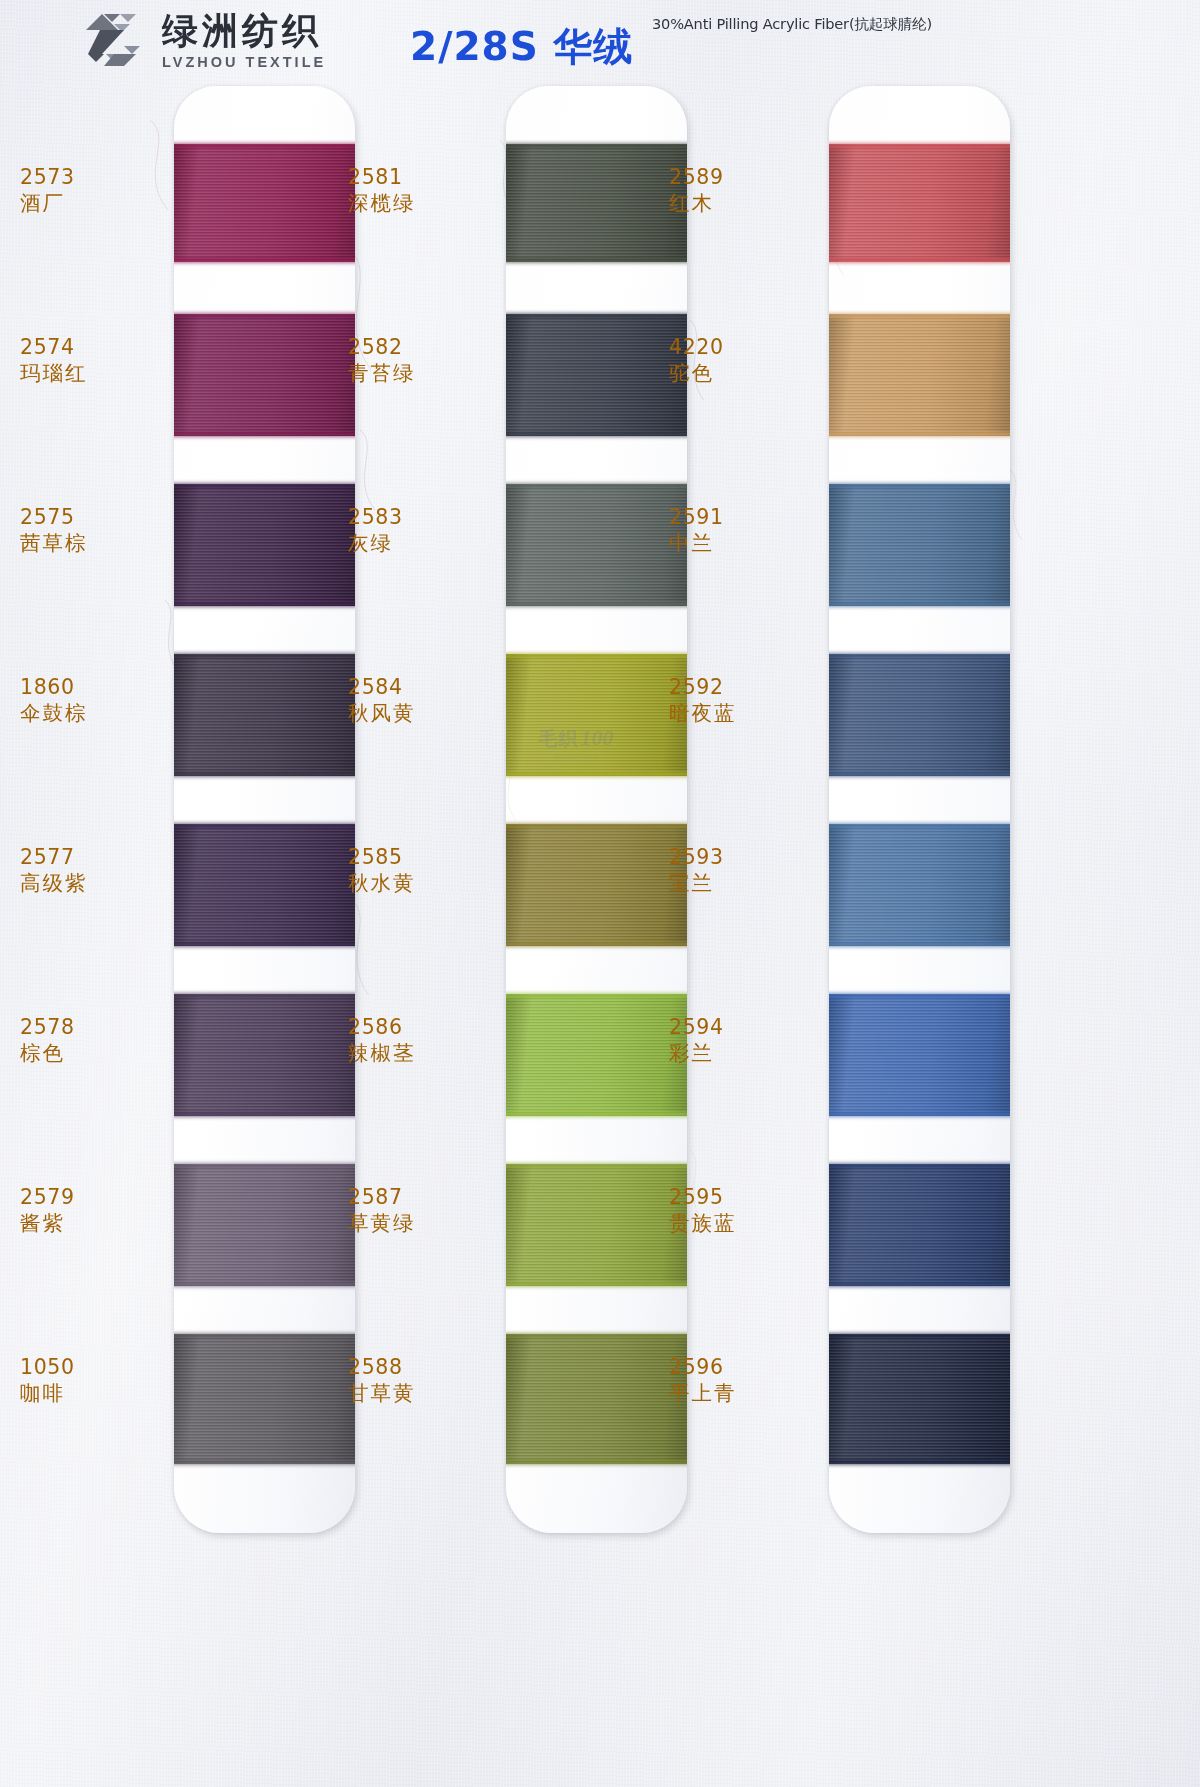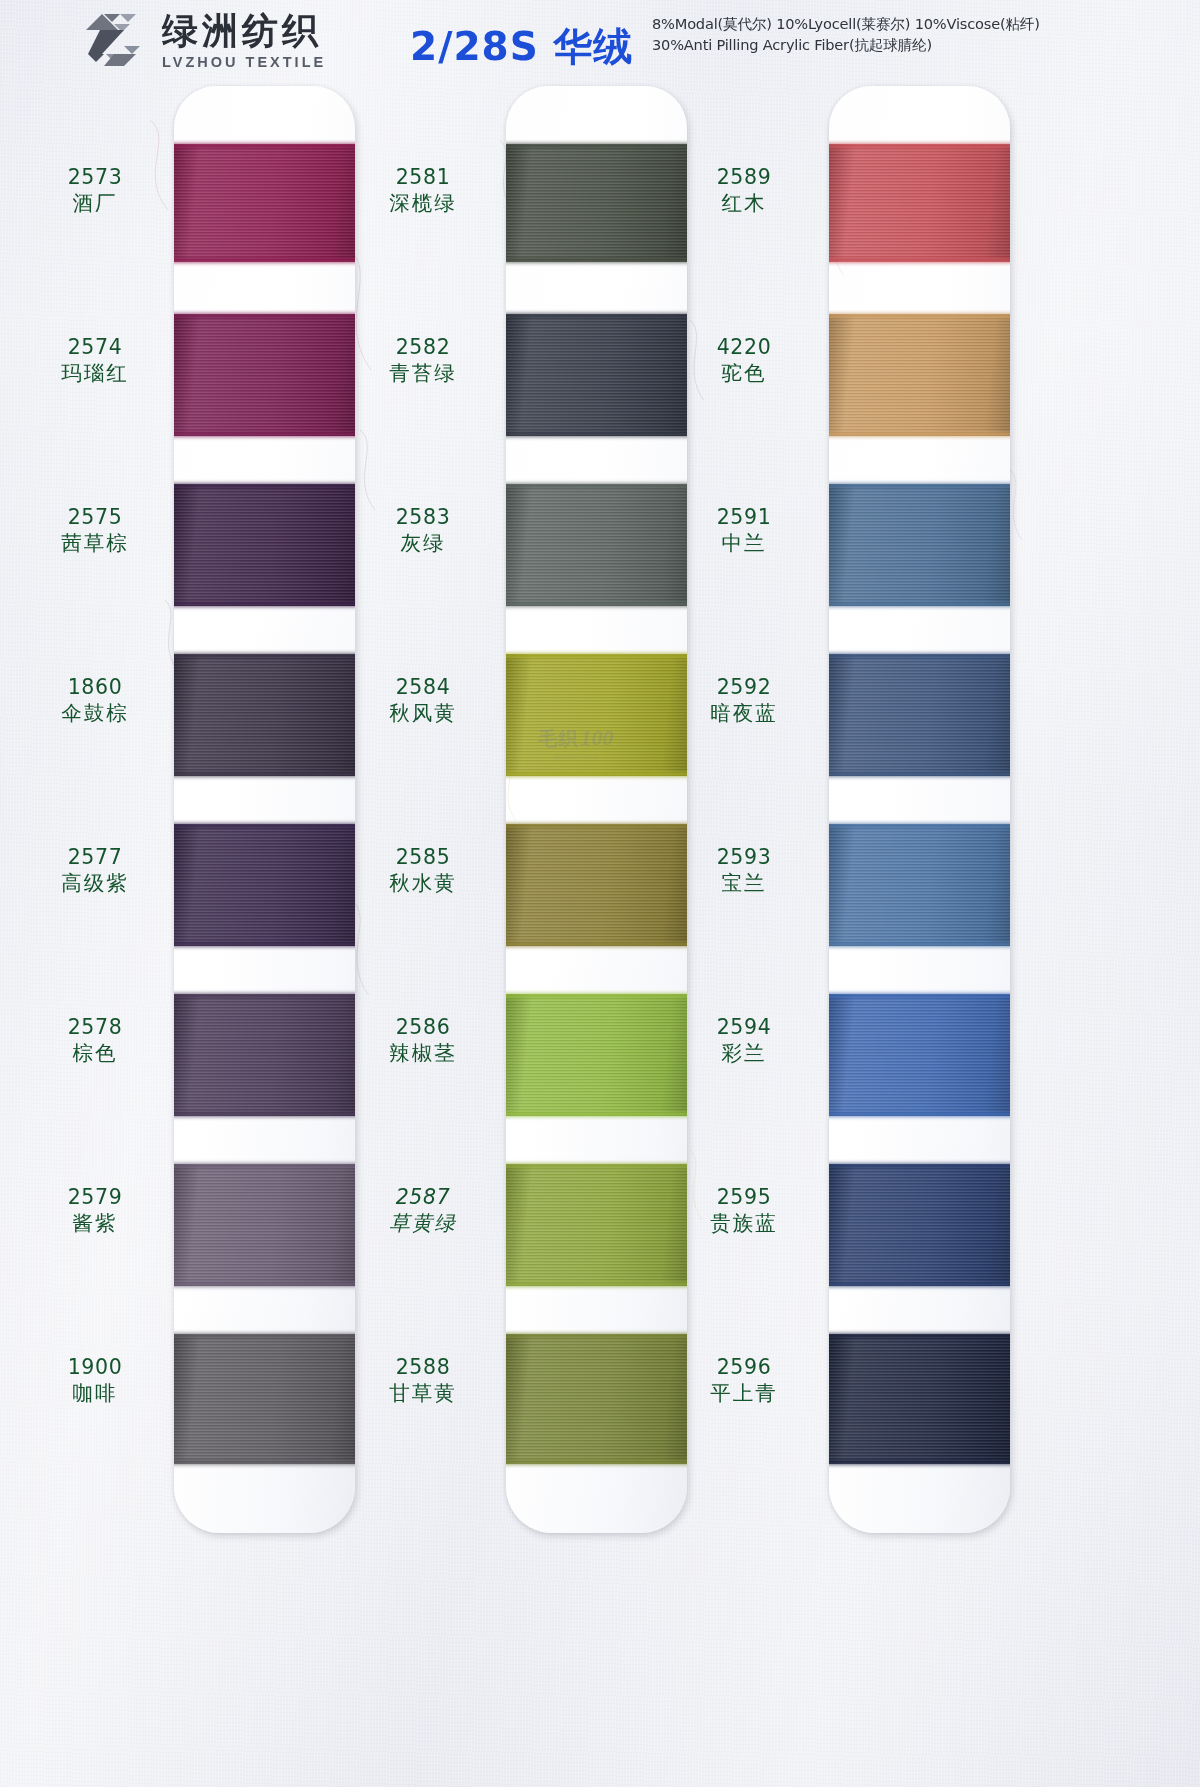--- a/index.html
+++ b/index.html
@@ -88,22 +88,22 @@
       rgba(255,255,255,.05) 55%,
       rgba(0,0,0,.06) 86%,
       rgba(0,0,0,.22) 100%);
   }
   .band .fuzz-t,.band .fuzz-b{position:absolute;left:-5px;width:191px;height:7px;}
   .band .fuzz-t{top:-3px;}
   .band .fuzz-b{bottom:-3px;}
 
   
   .label{
-    position:absolute;width:150px;text-align:center;
-    color:#14532d;font-family:"DejaVu Sans","Liberation Sans",sans-serif;
+    position:absolute;width:150px;
+    color:#a16207;font-family:"DejaVu Sans","Liberation Sans",sans-serif;
   }
   .col-0 .label{left:20px;}
   .col-1 .label{left:18px;}
   .col-2 .label{left:18px;}
   .label .code{font-size:20.5px;line-height:26px;letter-spacing:.6px;font-weight:400;}
   .label .name{font-size:20.5px;line-height:27px;letter-spacing:2px;font-weight:400;}
 
   
   .watermark{
     position:absolute;left:516px;top:718px;width:120px;height:48px;
@@ -152,21 +152,20 @@
     </div>
     <div class="logo-text">
       <div class="logo-cn">绿洲纺织</div>
       <div class="logo-en">LVZHOU TEXTILE</div>
     </div>
   </div>
 
   <div class="title">2/28S 华绒</div>
 
   <div class="composition">
-    <div>8%Modal(莫代尔) 10%Lyocell(莱赛尔) 10%Viscose(粘纤)</div>
     <div>30%Anti Pilling Acrylic Fiber(抗起球腈纶)</div>
   </div>
 </div>
 
 <div class="columns">
 
   <div class="column col-0">
     <div class="strip">
       <div class="strip-inner">
           <div class="band" style="top: 58px; height: 118px; background: rgb(142, 31, 82);">
@@ -242,21 +241,21 @@
         </div>
         <div class="label" style="top: 928px;">
           <div class="code">2578</div>
           <div class="name">棕色</div>
         </div>
         <div class="label" style="top: 1098px;">
           <div class="code">2579</div>
           <div class="name">酱紫</div>
         </div>
         <div class="label" style="top: 1268px;">
-          <div class="code">1900</div>
+          <div class="code">1050</div>
           <div class="name">咖啡</div>
         </div>
       </div>
   </div>
 
   <div class="column col-1">
     <div class="strip">
       <div class="strip-inner">
           <div class="band" style="top: 58px; height: 118px; background: rgb(71, 78, 67);">
             <div class="wind"></div>
@@ -326,21 +325,21 @@
           <div class="name">秋风黄</div>
         </div>
         <div class="label" style="top: 758px;">
           <div class="code">2585</div>
           <div class="name">秋水黄</div>
         </div>
         <div class="label" style="top: 928px;">
           <div class="code">2586</div>
           <div class="name">辣椒茎</div>
         </div>
-        <div class="label" style="top: 1098px; font-style: italic;">
+        <div class="label" style="top: 1098px;">
           <div class="code">2587</div>
           <div class="name">草黄绿</div>
         </div>
         <div class="label" style="top: 1268px;">
           <div class="code">2588</div>
           <div class="name">甘草黄</div>
         </div>
       </div>
   </div>
 

